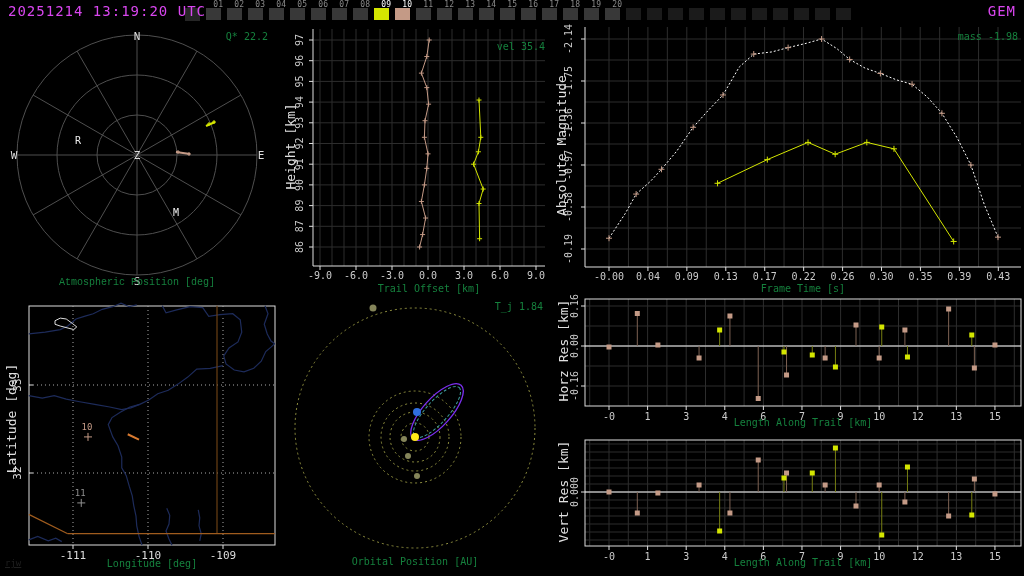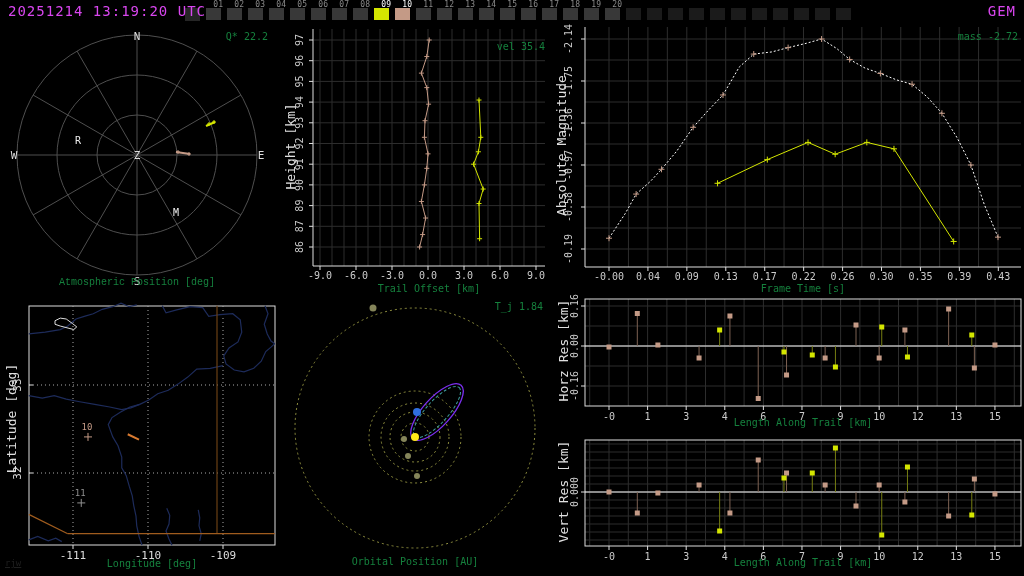--- a/index.html
+++ b/index.html
@@ -597,21 +597,21 @@
         <circle cx="373" cy="308" r="3.5" fill="#85855a"></circle>
         <circle cx="415" cy="437" r="4" fill="#ffe818"></circle>
       </g>
     </svg>
 
   <div class="ov topdate" style="left:8px;top:4px;">20251214 13:19:20 UTC</div>
   <div class="ov topdate" style="right:8px;top:4px;margin-left:8px;">GEM</div>
 
   <div class="ov rgt" style="left:148px;top:31px;width:120px;">Q* 22.2</div>
   <div class="ov rgt" style="left:425px;top:41px;width:120px;">vel 35.4</div>
-  <div class="ov rgt" style="left:878px;top:31px;width:140px;">mass -2.72</div>
+  <div class="ov rgt" style="left:878px;top:31px;width:140px;">mass -1.98</div>
   <div class="ov rgt" style="left:423px;top:301px;width:120px;">T_j 1.84</div>
 
   <div class="ov ctr" style="left:2px;top:277px;width:270px;font-family:Liberation Mono, monospace;">Atmospheric Position [deg]</div>
   <div class="ov ctr" style="left:309px;top:283px;width:240px;">Trail Offset [km]</div>
   <div class="ov ctr" style="left:683px;top:283px;width:240px;">Frame Time [s]</div>
   <div class="ov ctr" style="left:32px;top:558px;width:240px;">Longitude [deg]</div>
   <div class="ov ctr" style="left:295px;top:556px;width:240px;">Orbital Position [AU]</div>
   <div class="ov ctr" style="left:683px;top:417px;width:240px;">Length Along Trail [km]</div>
   <div class="ov ctr" style="left:683px;top:557px;width:240px;">Length Along Trail [km]</div>
 

